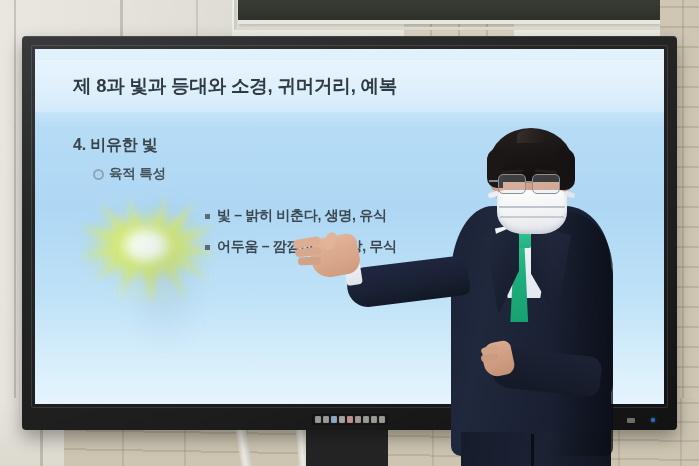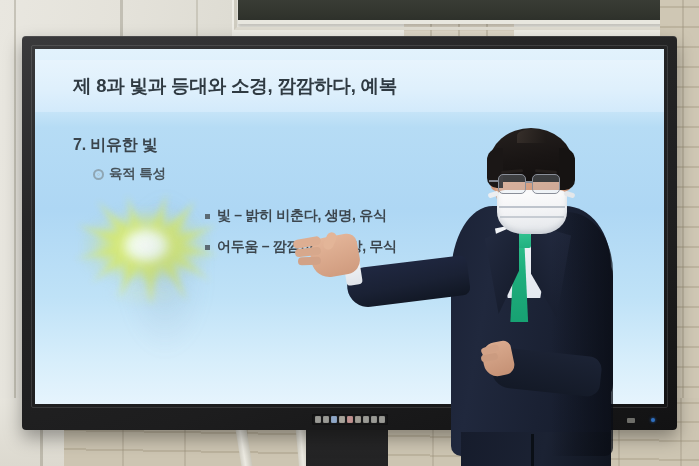--- a/index.html
+++ b/index.html
@@ -413,23 +413,23 @@
   <div class="stand-shadowbox"></div>
   <div class="cable c1"></div>
   <div class="cable c2"></div>
 </div>
 
 <div id="monitor">
 
   <div id="screen">
 
     <div class="title-band"></div>
-    <div class="slide-title">제 8과 빛과 등대와 소경, 깜깜하다, 예복</div>
-
-    <div class="heading-1">7. 비유한 빛</div>
+    <div class="slide-title">제 8과 빛과 등대와 소경, 귀머거리, 예복</div>
+
+    <div class="heading-1">4. 비유한 빛</div>
 
     <div class="sub-bullet">
       <span class="ring"></span>
       <span>육적 특성</span>
     </div>
 
     <div class="glow-wrap">
       <div class="burst-glow-soft"></div>
       <svg class="burst-spikes" viewBox="0 0 150 118">
         <polygon points="75,52 96,4 90,44 124,12 104,48 146,36 108,56 148,66 106,64 140,92 100,70 116,112 88,72 80,116 70,72 48,110 58,68 20,94 50,64 4,70 48,56 6,36 50,46 26,12 62,44 56,6" fill="#d8ea72" opacity="0.80"></polygon>

